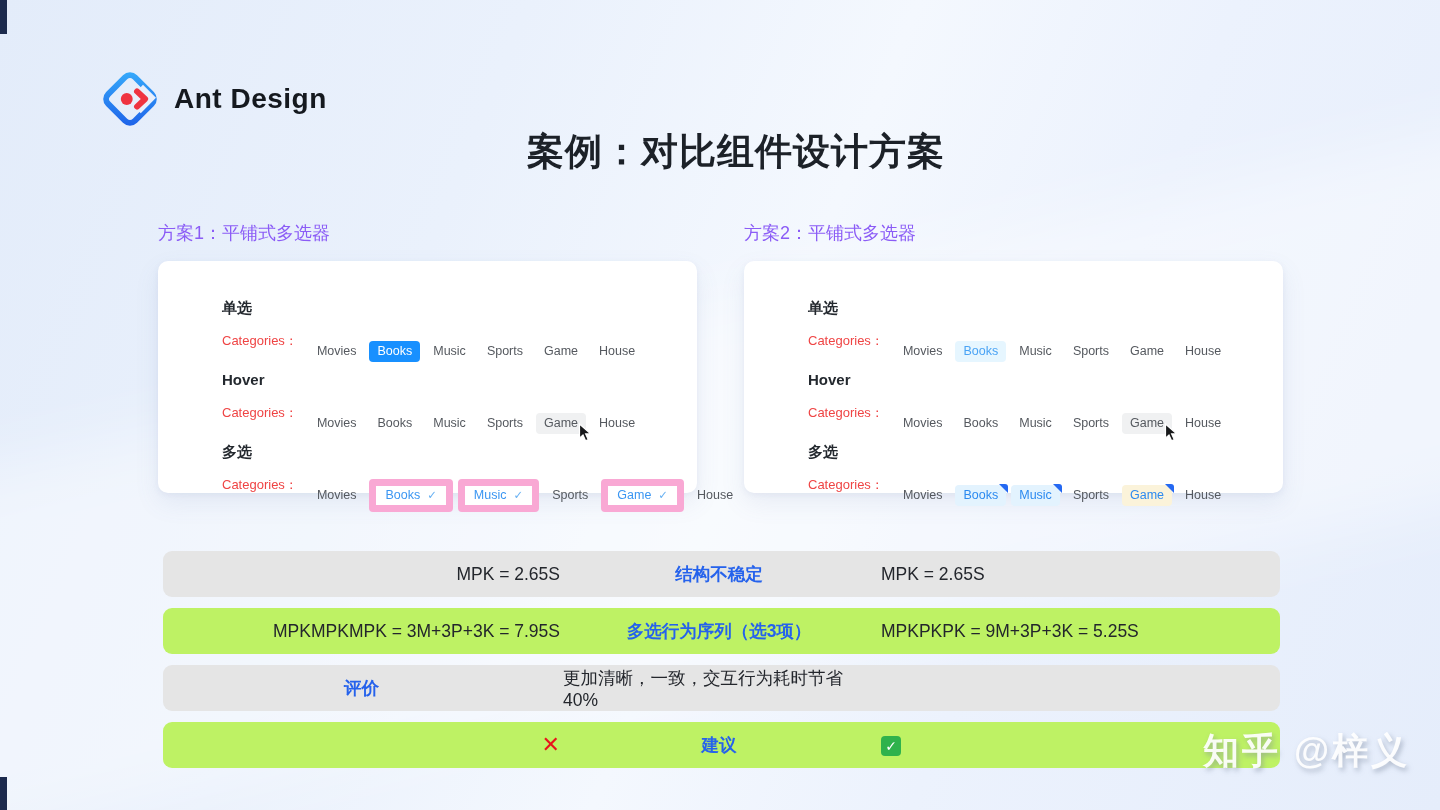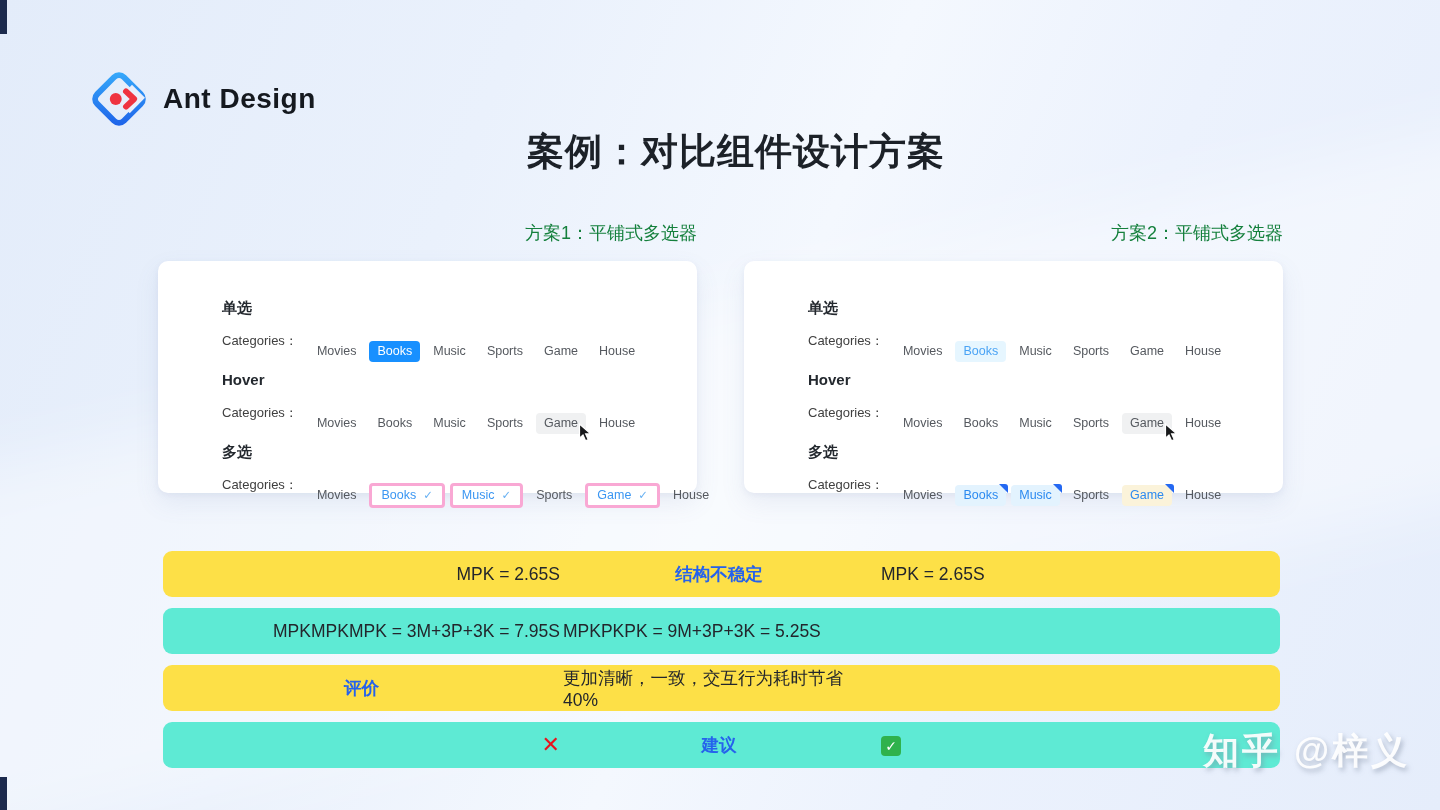--- a/index.html
+++ b/index.html
@@ -7,56 +7,56 @@
     width:1440px;height:810px;position:relative;overflow:hidden;
     font-family:"Liberation Sans","DejaVu Sans",sans-serif;
     background:linear-gradient(112deg,#e3ecfa 0%,#eaf1fc 30%,#f4f8fe 52%,#ecf2fd 70%,#e5edfb 100%);
   }
   .bg-band{position:absolute;left:-200px;top:300px;width:1900px;height:360px;
     background:rgba(255,255,255,0.40);transform:rotate(-13deg);filter:blur(30px);}
   .notch{position:absolute;left:0;width:7px;background:#1c2a4d;}
   .notch.top{top:0;height:34px;}
   .notch.bottom{top:777px;height:33px;}
 
-  .logo{position:absolute;left:92px;top:72px;display:flex;align-items:center;gap:17px;}
+  .logo{position:absolute;left:103px;top:72px;display:flex;align-items:center;gap:17px;}
   .logo-icon{width:54px;height:54px;}
   .logo-text{font-size:28px;font-weight:bold;color:#15191f;letter-spacing:.5px;}
 
   .title{position:absolute;left:16px;top:127px;width:100%;text-align:center;
     font-size:37px;font-weight:bold;color:#1c2128;letter-spacing:1px;}
 
-  .panel-heading{position:absolute;top:221px;width:539px;text-align:right;
-    font-size:18px;color:#15803d;}
+  .panel-heading{position:absolute;top:221px;width:539px;text-align:left;
+    font-size:18px;color:#8b5cf6;}
   #heading-0{left:158px;} #heading-1{left:744px;}
 
   .card{position:absolute;top:261px;width:539px;height:232px;background:#ffffff;
     border-radius:10px;box-sizing:border-box;padding:38px 0 0 64px;
     box-shadow:0 10px 24px rgba(96,118,166,.10),0 2px 6px rgba(96,118,166,.08);}
   #card-0{left:158px;} #card-1{left:744px;}
 
   .sec-title{font-size:15px;color:#24292f;font-weight:600;margin-bottom:12px;line-height:18px;}
   .opt-row{display:flex;align-items:center;margin-bottom:18px;height:24px;}
-  .row-label{font-size:13px;color:#404040;margin-right:11px;white-space:nowrap;}
+  .row-label{font-size:13px;color:#ef4444;margin-right:11px;white-space:nowrap;}
   .opt{font-size:12.5px;color:#55595f;padding:3px 8px;border-radius:4px;margin-right:5px;
     position:relative;white-space:nowrap;line-height:15px;margin-top:21px;}
   .opt.solid-selected{background:#1890ff;color:#ffffff;}
   .opt.soft-selected{background:#e6f6ff;color:#4aa3f5;}
   .opt.hover{background:#f0f1f2;}
-  .opt.outline-check{border:3px solid #f9a8d4;color:#3b96f2;padding:2px 9px;background:#fff;}
+  .opt.outline-check{border:7px solid #f9a8d4;color:#3b96f2;padding:2px 9px;background:#fff;}
   .opt .check{color:#6ab2f3;margin-left:7px;font-size:11.5px;}
   .opt.corner-selected{background:#e3f3fe;color:#2c8af0;}
   .opt.corner-selected::after{content:"";position:absolute;top:-1px;right:-2px;
     border-top:9px solid #2468f2;border-left:9px solid transparent;border-top-right-radius:3px;}
   .opt.corner-warm{background:#fbf3da;}
   .cursor{position:absolute;right:-7px;bottom:-12px;}
 
   .table{position:absolute;left:163px;top:551px;width:1117px;}
   .trow{height:46px;border-radius:9px;margin-bottom:11px;display:grid;
     grid-template-columns:397px 318px 1fr;align-items:center;}
-  .trow.odd{background:#fde047;} .trow.even{background:#5eead4;}
+  .trow.odd{background:#e5e5e5;} .trow.even{background:#bef264;}
   .cell-left{text-align:right;font-size:17.5px;color:#23262c;}
   .cell-center{text-align:center;font-size:17.5px;font-weight:bold;color:#2562ec;}
   .cell-right{text-align:left;padding-left:3px;font-size:17.5px;color:#23262c;}
   .cross{color:#e8141c;font-weight:bold;font-size:22px;line-height:22px;}
   .check-badge{display:inline-block;width:20px;height:20px;background:#2fb24c;border-radius:4px;
     color:#fff;font-size:14px;line-height:20px;text-align:center;font-weight:bold;}
 
   .watermark{position:absolute;right:30px;top:727px;font-size:36px;font-weight:bold;
     color:rgba(255,255,255,0.92);text-shadow:2px 3px 5px rgba(125,138,160,0.55);letter-spacing:3px;}
 </style>
@@ -158,20 +158,21 @@
   </div>
 
 <div class="table" id="table">
     <div class="trow odd">
       <div class="cell-left">MPK = 2.65S</div>
       <div class="cell-center">结构不稳定</div>
       <div class="cell-right">MPK = 2.65S</div>
     </div>
     <div class="trow even">
       <div class="cell-left">MPKMPKMPK = 3M+3P+3K = 7.95S</div>
+      <div class="cell-center">多选行为序列（选3项）</div>
       <div class="cell-right">MPKPKPK = 9M+3P+3K = 5.25S</div>
     </div>
     <div class="trow odd">
       <div class="cell-center">评价</div>
       <div class="cell-right">更加清晰，一致，交互行为耗时节省 40%</div>
     </div>
     <div class="trow even">
       <div class="cell-left"><span class="cross">✕</span></div>
       <div class="cell-center">建议</div>
       <div class="cell-right"><span class="check-badge">✓</span></div>

